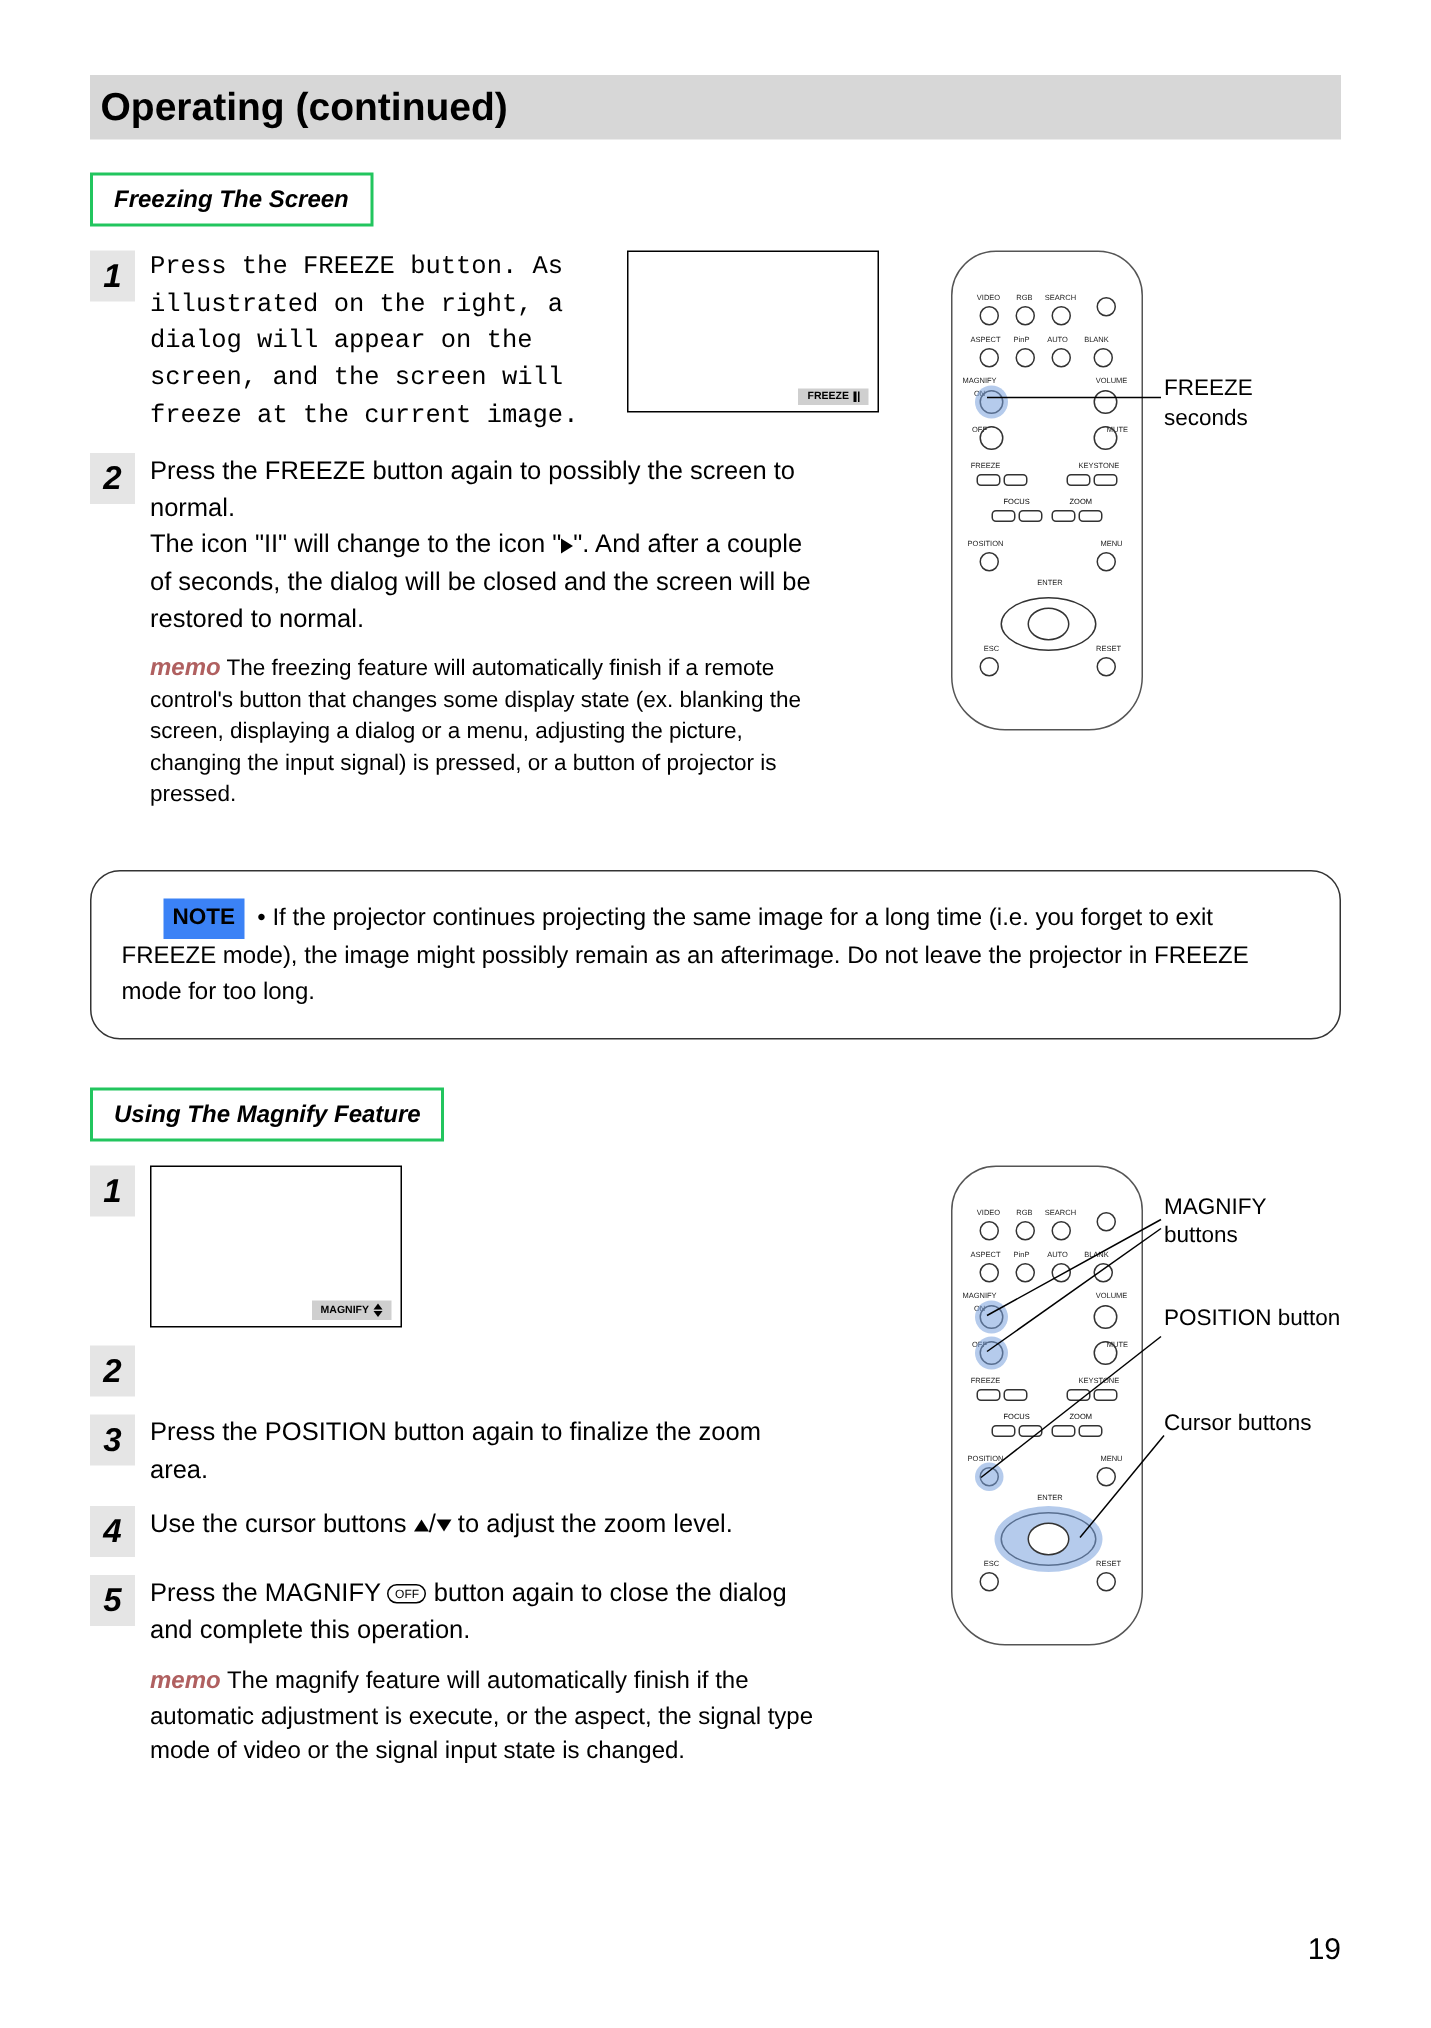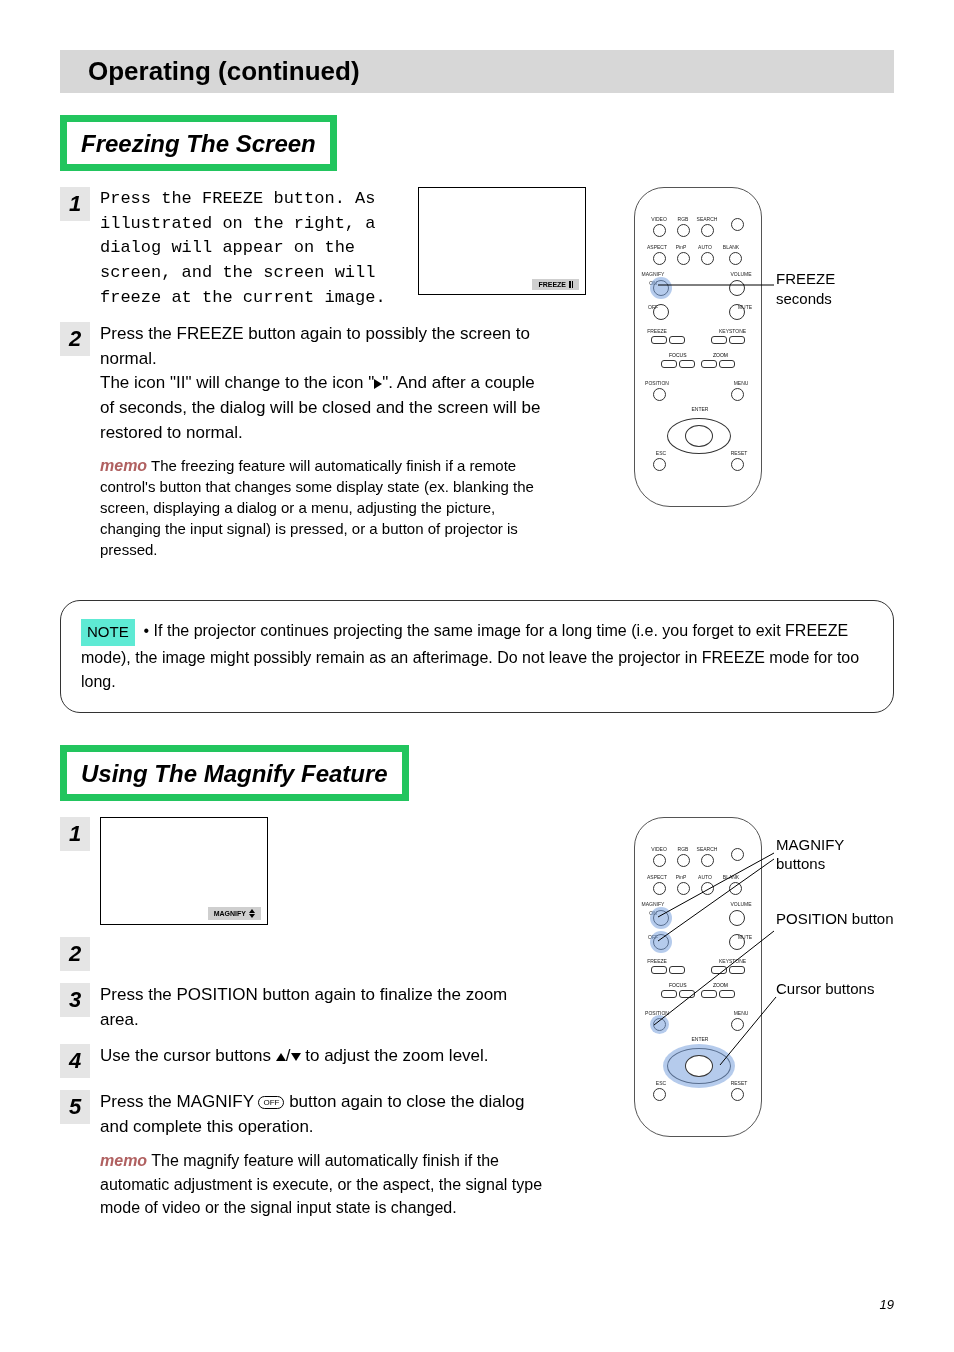--- a/index.html
+++ b/index.html
@@ -1,27 +1,27 @@
 <!DOCTYPE html>
 <html><head>
 <meta charset="utf-8">
 <style>
   * { box-sizing: border-box; margin: 0; padding: 0; }
   body { font-family: Arial, Helvetica, sans-serif; width: 954px; height: 1352px; background: #fff; color: #000; position: relative; }
   .page { padding: 50px 60px 40px 60px; }
-  .title-bar { background: #d7d7d7; padding: 6px 28px; font-size: 26px; font-weight: bold; font-family: Arial, sans-serif; margin-bottom: 22px; }
-  .section-title { display: inline-block; border: 7px solid #22c55e; padding: 8px 14px 6px 14px; font-size: 24px; font-style: italic; font-weight: bold; font-family: "Arial Black", Arial, sans-serif; background: #fff; margin-bottom: 16px; }
+  .title-bar { background: #d7d7d7; padding: 6px 7px; font-size: 26px; font-weight: bold; font-family: Arial, sans-serif; margin-bottom: 22px; }
+  .section-title { display: inline-block; border: 2px solid #22c55e; padding: 8px 14px 6px 14px; font-size: 16px; font-style: italic; font-weight: bold; font-family: "Arial Black", Arial, sans-serif; background: #fff; margin-bottom: 16px; }
   .row { display: flex; align-items: flex-start; margin-bottom: 12px; gap: 10px; }
   .numbox { width: 30px; height: 34px; background: #e5e5e5; display: flex; align-items: center; justify-content: center; font-weight: 900; font-family: "Arial Black", Arial, sans-serif; font-size: 22px; font-style: italic; flex: 0 0 30px; }
   .body-text { font-size: 17px; line-height: 1.45; }
   .step-block { flex: 1; }
   .memo-label { color: #b06060; font-weight: bold; font-style: italic; font-size: 16px; }
   .memo-text { font-size: 15px; line-height: 1.4; }
   .note-box { border: 1px solid #333; border-radius: 20px; padding: 18px 20px; margin: 28px 0 32px 0; font-size: 16px; line-height: 1.5; }
-  .note-label-box { background: #5eead4; padding: 2px 6px; font-weight: normal; font-size: 15px; display: inline-block; vertical-align: middle; }
+  .note-label-box { background: #3b82f6; padding: 2px 6px; font-weight: bold; font-size: 15px; display: inline-block; vertical-align: middle; margin-left: 28px; }
   .screen-box { border: 1px solid #000; width: 168px; height: 108px; position: relative; background: #fff; flex: 0 0 168px; }
   .freeze-tag { position: absolute; right: 6px; bottom: 4px; background: #cfcfcf; font-size: 7px; font-weight: bold; padding: 2px 6px; display: flex; align-items: center; gap: 3px; }
   .pause-bars { display: inline-flex; gap: 1px; }
   .pause-bars span { width: 1.5px; height: 7px; background: #000; display: inline-block; }
   .magnify-tag { position: absolute; right: 6px; bottom: 4px; background: #cfcfcf; font-size: 7px; font-weight: bold; padding: 2px 6px; display: flex; align-items: center; gap: 3px; }
   .tiny-arrows { display: inline-flex; flex-direction: column; gap: 1px; line-height: 5px; }
   .tri-up { width:0; height:0; border-left:3px solid transparent; border-right:3px solid transparent; border-bottom:4px solid #000; }
   .tri-down { width:0; height:0; border-left:3px solid transparent; border-right:3px solid transparent; border-top:4px solid #000; }
   .arrow-play { width:0; height:0; border-top:5px solid transparent; border-bottom:5px solid transparent; border-left:8px solid #000; display:inline-block; vertical-align:middle; }
   .arrow-up-s { width:0;height:0;border-left:5px solid transparent;border-right:5px solid transparent;border-bottom:8px solid #000; display:inline-block; vertical-align:middle;}
@@ -32,21 +32,21 @@
   .remote { width: 128px; height: 320px; border: 1px solid #555; border-radius: 30px 30px 36px 36px; position: relative; background: #fff; }
   .rbtn { width: 13px; height: 13px; border: 1px solid #333; border-radius: 50%; position: absolute; }
   .rlabel { position:absolute; font-size:5px; text-align:center; color:#222; width:24px; }
   .sqbtn { position:absolute; width:16px; height:8px; border:1px solid #333; border-radius:3px; }
   .focus-zoom-lbl { position:absolute; font-size:5px; }
   .navpad { position:absolute; width:66px; height:56px; left:31px; top:220px; }
   .navpad .oval { position:absolute; border:1px solid #333; border-radius:50%; width:64px; height:36px; left:1px; top:10px; }
   .navpad .center { position:absolute; border:1px solid #333; border-radius:50%; width:28px; height:22px; left:19px; top:17px; }
   .callout-label { position:absolute; font-size:15px; line-height:1.3; }
   .hl { position:absolute; background: rgba(120,160,220,0.55); border-radius:50%; }
-  .page-num { position:absolute; right:60px; bottom:40px; font-size:13px;font-style:italic; }
+  .page-num { position:absolute; right:60px; bottom:40px; font-size:20px; }
   .content-left-1 { flex:1; max-width:300px;font-family:Liberation Mono, monospace; }
   .content-left-2 { flex:1; max-width:450px; }
   .section1-layout { display:flex; gap:20px; align-items:flex-start; }
   .remote-section { position:relative; width:270px; }
 </style>
 </head>
 <body>
 
 <div class="page">
   <div class="title-bar">Operating (continued)</div>

